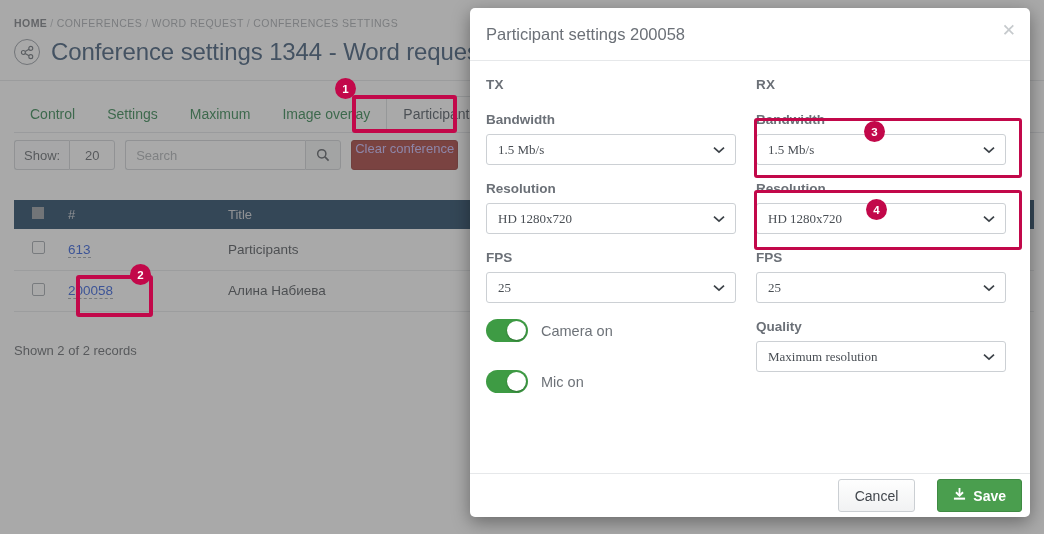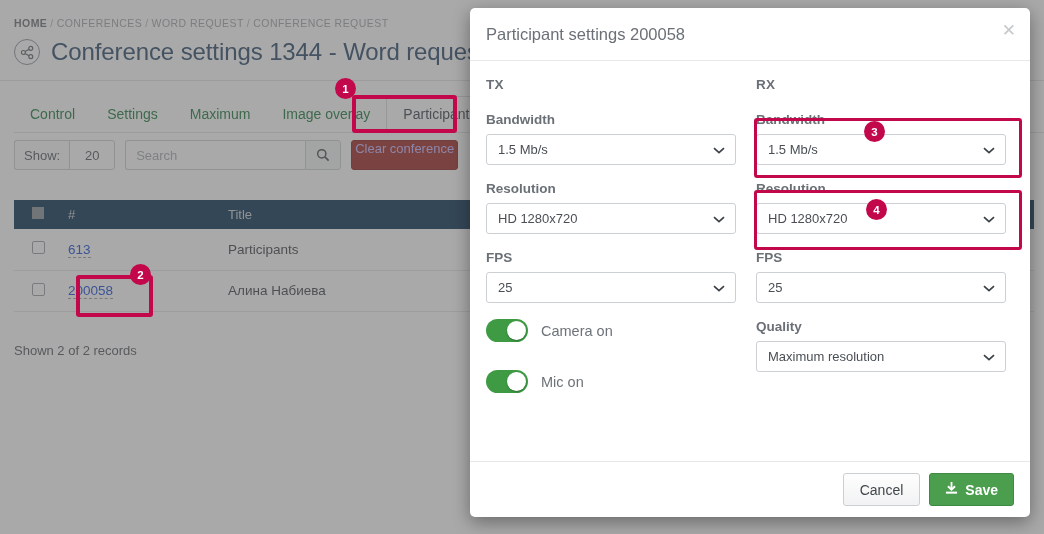--- a/index.html
+++ b/index.html
@@ -309,20 +309,21 @@
     height: 31px;
     border: 1px solid #ccd0d4;
     border-radius: 3px;
     background: #ffffff;
     display: flex;
     align-items: center;
     padding: 0 11px;
     font-size: 13px;
     color: #4a4f55;
     cursor: pointer;
+    font-family: Liberation Serif, serif;
   }
   .select .chev {
     position: absolute;
     right: 10px;
     top: 50%;
     transform: translateY(-50%);
     display: block;
   }
 
   
@@ -350,27 +351,27 @@
     box-shadow: 0 1px 2px rgba(0,0,0,0.28);
   }
   .toggle-label {
     font-size: 14.5px;
     color: #6d7278;
   }
 
   .modal-footer {
     position: absolute;
     left: 0; right: 0; bottom: 0;
-    height: 56px;
+    height: 44px;
     border-top: 1px solid #e6e8ea;
     display: flex;
     align-items: center;
     justify-content: flex-end;
-    gap: 9px;
-    padding: 0 16px;
+    gap: 22px;
+    padding: 0 8px;
   }
   .btn-cancel {
     height: 33px;
     padding: 0 16px;
     background: linear-gradient(#fefefe, #f1f2f3);
     border: 1px solid #cbcfd3;
     border-radius: 3px;
     font-size: 14px;
     color: #42474d;
     font-family: "Liberation Sans", sans-serif;
@@ -414,21 +415,21 @@
   }
 </style>
 </head>
 <body>
 
 <div id="root">
 
   <div class="page">
 
     <div class="breadcrumb">
-      <span class="crumb-home">HOME</span><span class="sep">/</span><span class="crumb">CONFERENCES</span><span class="sep">/</span><span class="crumb">WORD REQUEST</span><span class="sep">/</span><span class="crumb">CONFERENCE REQUEST</span>
+      <span class="crumb-home">HOME</span><span class="sep">/</span><span class="crumb">CONFERENCES</span><span class="sep">/</span><span class="crumb">WORD REQUEST</span><span class="sep">/</span><span class="crumb">CONFERENCES SETTINGS</span>
     </div>
 
     <div class="page-title-row">
       <span class="title-icon">
         <svg width="15" height="15" viewBox="0 0 16 16">
           <circle cx="11.5" cy="3.6" r="2.1" fill="none" stroke="#5c636b" stroke-width="1.2"></circle>
           <circle cx="11.5" cy="12.4" r="2.1" fill="none" stroke="#5c636b" stroke-width="1.2"></circle>
           <circle cx="3.6" cy="8" r="2.1" fill="none" stroke="#5c636b" stroke-width="1.2"></circle>
           <line x1="5.5" y1="7" x2="9.6" y2="4.6" stroke="#5c636b" stroke-width="1.2"></line>
           <line x1="5.5" y1="9" x2="9.6" y2="11.4" stroke="#5c636b" stroke-width="1.2"></line>

